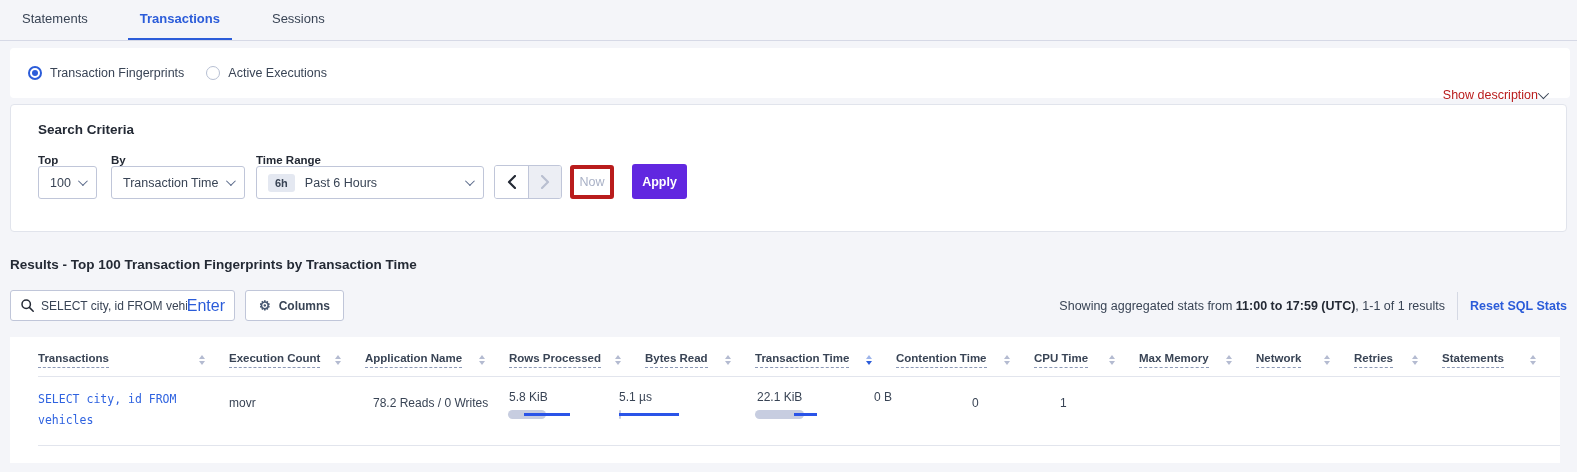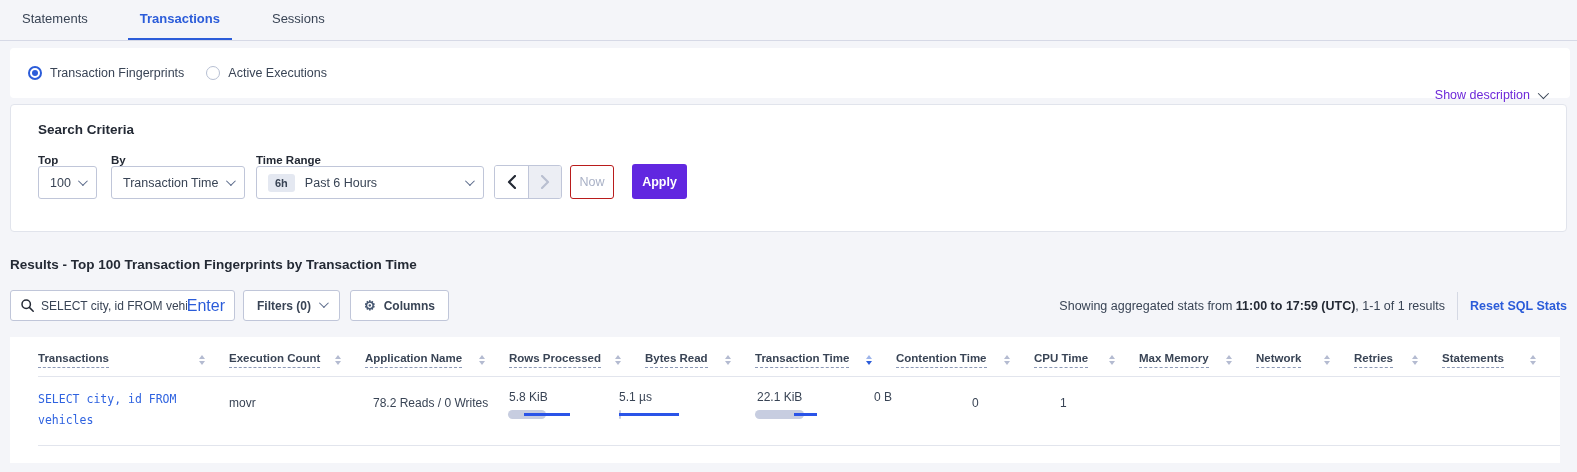--- a/index.html
+++ b/index.html
@@ -12,41 +12,41 @@
   .tab.active { color:#2b5cd9; border-bottom-color:#2b5cd9; font-weight:bold; }
 
   
   .radio-band { margin:7px 7px 0 10px; width:1560px; height:50px; background:#fff; border-radius:4px;
                 display:flex; align-items:center; padding:0 24px 0 18px; }
   .radio-opt { display:flex; align-items:center; margin-right:22px; cursor:pointer; }
   .radio-circle { width:14px; height:14px; border-radius:50%; border:1.5px solid #b7bfd3; background:#fff; margin-right:8px; position:relative; flex:none; }
   .radio-circle.selected { border:2px solid #2b5cd9; }
   .radio-circle.selected::after { content:""; position:absolute; left:2px; top:2px; width:6px; height:6px; border-radius:50%; background:#2b5cd9; }
   .radio-label { font-size:12.5px; color:#394455; }
-  .show-desc { margin-left:auto; display:flex; align-items:center; gap:8px; cursor:pointer; font-size:12.5px; color:#6d28d9;margin-top:44px; }
+  .show-desc { margin-left:auto; display:flex; align-items:center; gap:0; cursor:pointer; font-size:12.5px; color:#b91c1c;margin-top:44px; }
 
   .chev { width:7px; height:7px; border-right:1.6px solid #5a6a8a; border-bottom:1.6px solid #5a6a8a; transform:rotate(45deg) translateY(-2px); flex:none; }
   .chev.dark { border-color:#394455; width:8px; height:8px; }
 
   
   .criteria { margin:6px 7px 0 10px; width:1557px; height:128px; background:#fff; border:1px solid #e1e4ec; border-radius:4px; padding:17px 0 0 27px; }
   .crit-title { font-size:13.5px; font-weight:bold; color:#242a35; }
   .crit-row { display:flex; align-items:flex-end; margin-top:17px; }
   .field { display:flex; flex-direction:column; }
   .field-label { font-size:11.5px; font-weight:bold; color:#242a35; }
   .select { height:33px; border:1px solid #c0c6d9; border-radius:3px; background:#fff; display:flex; align-items:center; font-size:12.5px; color:#394455; cursor:pointer; padding:0 11px; }
   .select .chev { margin-left:auto; }
   .sel-top { width:59px; margin-right:14px; }
   .sel-by { width:134px; margin-right:11px; }
   .sel-range { width:228px; margin-right:10px; }
   .badge-6h { background:#e4e8f1; color:#394455; font-size:11px; font-weight:bold; border-radius:3px; padding:3px 7px; margin-right:10px; flex:none; }
   .pager { display:flex; border:1px solid #c0c6d9; border-radius:3px; overflow:hidden; height:34px; }
   .pager-btn { width:33px; height:100%; display:flex; align-items:center; justify-content:center; background:#fff; cursor:pointer; }
   .pager-btn + .pager-btn { border-left:1px solid #c0c6d9; background:#eceef4; cursor:default; }
-  .btn-now { margin-left:8px; width:44px; height:34px; border:1px solid #b91c1c; border-radius:3px; background:#fff; color:#a9b1c6; font-size:12.5px; cursor:pointer; }
+  .btn-now { margin-left:8px; width:44px; height:34px; border:4px solid #b91c1c; border-radius:3px; background:#fff; color:#a9b1c6; font-size:12.5px; cursor:pointer; }
   .btn-apply { margin-left:18px; width:55px; height:35px; border:none; border-radius:3px; background:#6127e0; color:#fff; font-size:12.5px; font-weight:bold; cursor:pointer; }
 
   
   .results-title { margin:25px 10px 0 10px; font-size:13.5px; font-weight:bold; color:#242a35; }
   .controls-row { margin:18px 10px 0 10px; display:flex; align-items:center; }
   .searchbox { width:225px; height:31px; background:#fff; border:1px solid #c0c6d9; border-radius:3px; display:flex; align-items:center; padding:0 9px 0 10px; }
   .searchbox input { border:none; outline:none; flex:1; min-width:0; font-size:12px; color:#394455; font-family:"Liberation Sans", sans-serif; margin-left:7px; background:transparent; }
   .enter-link { color:#2b5cd9; font-size:16px; cursor:pointer; flex:none; }
   .btn-light { height:31px; background:#fff; border:1px solid #c0c6d9; border-radius:3px; display:flex; align-items:center; gap:8px; font-size:12px; font-weight:bold; color:#394455; padding:0 13px; cursor:pointer; }
   .btn-filters { margin-left:8px; }
@@ -153,24 +153,20 @@
 
   <div class="controls-row">
     <div class="searchbox">
       <svg width="13" height="13" viewBox="0 0 13 13">
         <circle cx="5.2" cy="5.2" r="4.2" fill="none" stroke="#242a35" stroke-width="1.5"></circle>
         <line x1="8.6" y1="8.6" x2="12.2" y2="12.2" stroke="#242a35" stroke-width="1.5" stroke-linecap="round"></line>
       </svg>
       <input type="text" value="SELECT city, id FROM vehicles W" style="">
       <span class="enter-link">Enter</span>
     </div>
-    <div class="btn-light btn-filters">
-      <span>Filters (0)</span>
-      <span class="chev" style="margin-top:-2px;"></span>
-    </div>
     <div class="btn-light btn-columns">
       <span class="gear">⚙</span>
       <span>Columns</span>
     </div>
     <div class="stats-text"><span>Showing aggregated stats from </span><b>11:00 to 17:59 (UTC)</b><span>, 1-1 of 1 results</span></div>
     <div class="vdiv"></div>
     <a class="reset-link">Reset SQL Stats</a>
   </div>
 
   <div class="table-card">

